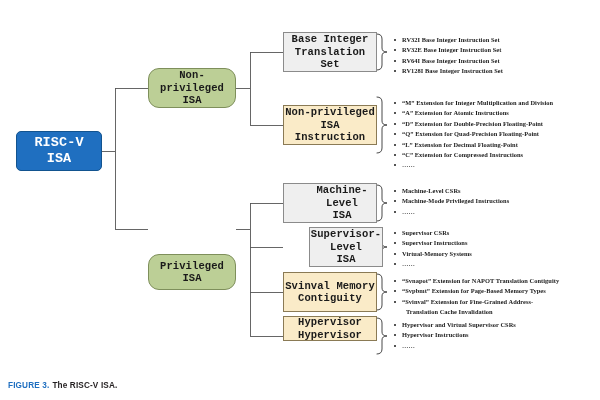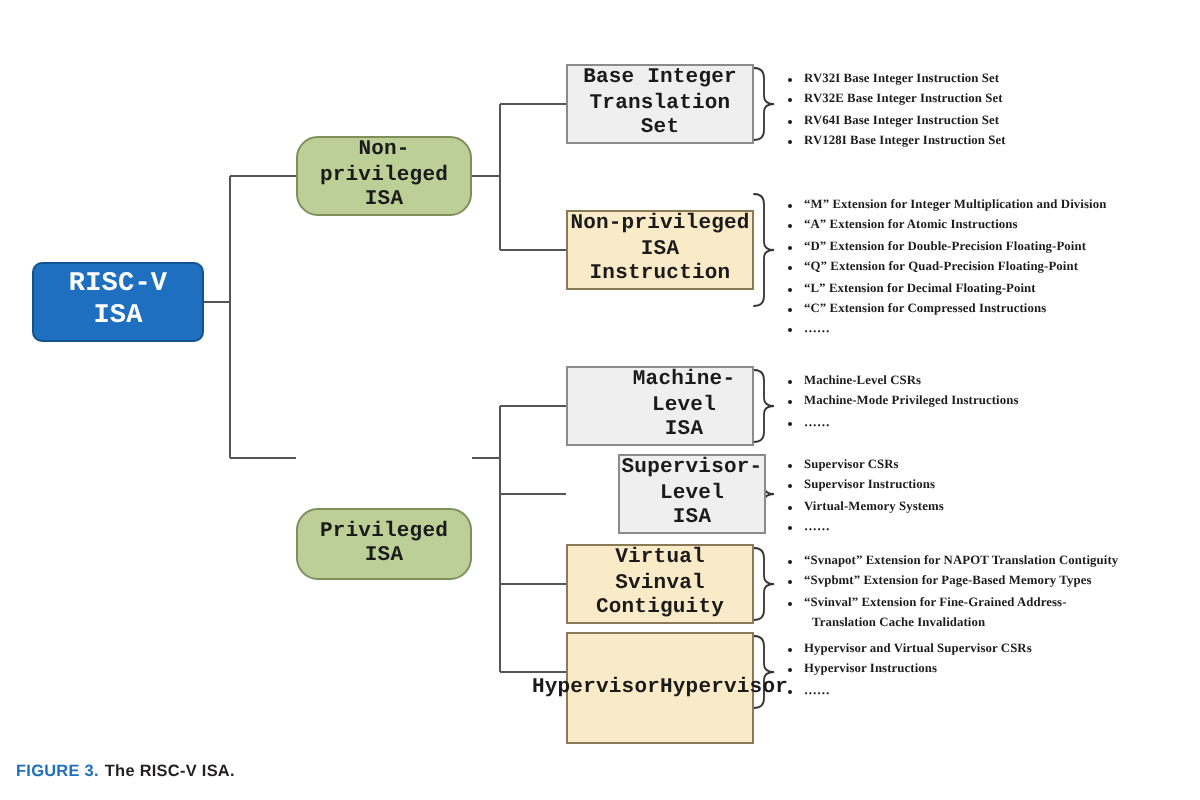--- a/index.html
+++ b/index.html
@@ -188,25 +188,25 @@
     <span>Machine-Level</span>
     <span>ISA</span>
   </div>
 
   <div class="node node-gray" style="left:283px; top:227px; width:74px; height:40px; flex-direction:column;margin-left:26px;">
     <span>Supervisor-Level</span>
     <span>ISA</span>
   </div>
 
   <div class="node node-tan" style="left:283px; top:272px; width:94px; height:40px; flex-direction:column;">
-    <span>Virtual Svinval</span>
+    <span>Svinval Memory</span>
     <span>Contiguity</span>
   </div>
 
-  <div class="node node-tan" style="left:283px; top:316px; width:94px; height:56px; flex-direction:row;">
+  <div class="node node-tan" style="left:283px; top:316px; width:94px; height:25px; flex-direction:column;">
     <span>Hypervisor</span>
     <span>Hypervisor</span>
   </div>
 
   <ul class="blist" style="left:393px; top:35px;">
     <li>RV32I Base Integer Instruction Set</li>
     <li>RV32E Base Integer Instruction Set</li>
     <li>RV64I Base Integer Instruction Set</li>
     <li>RV128I Base Integer Instruction Set</li>
   </ul>

